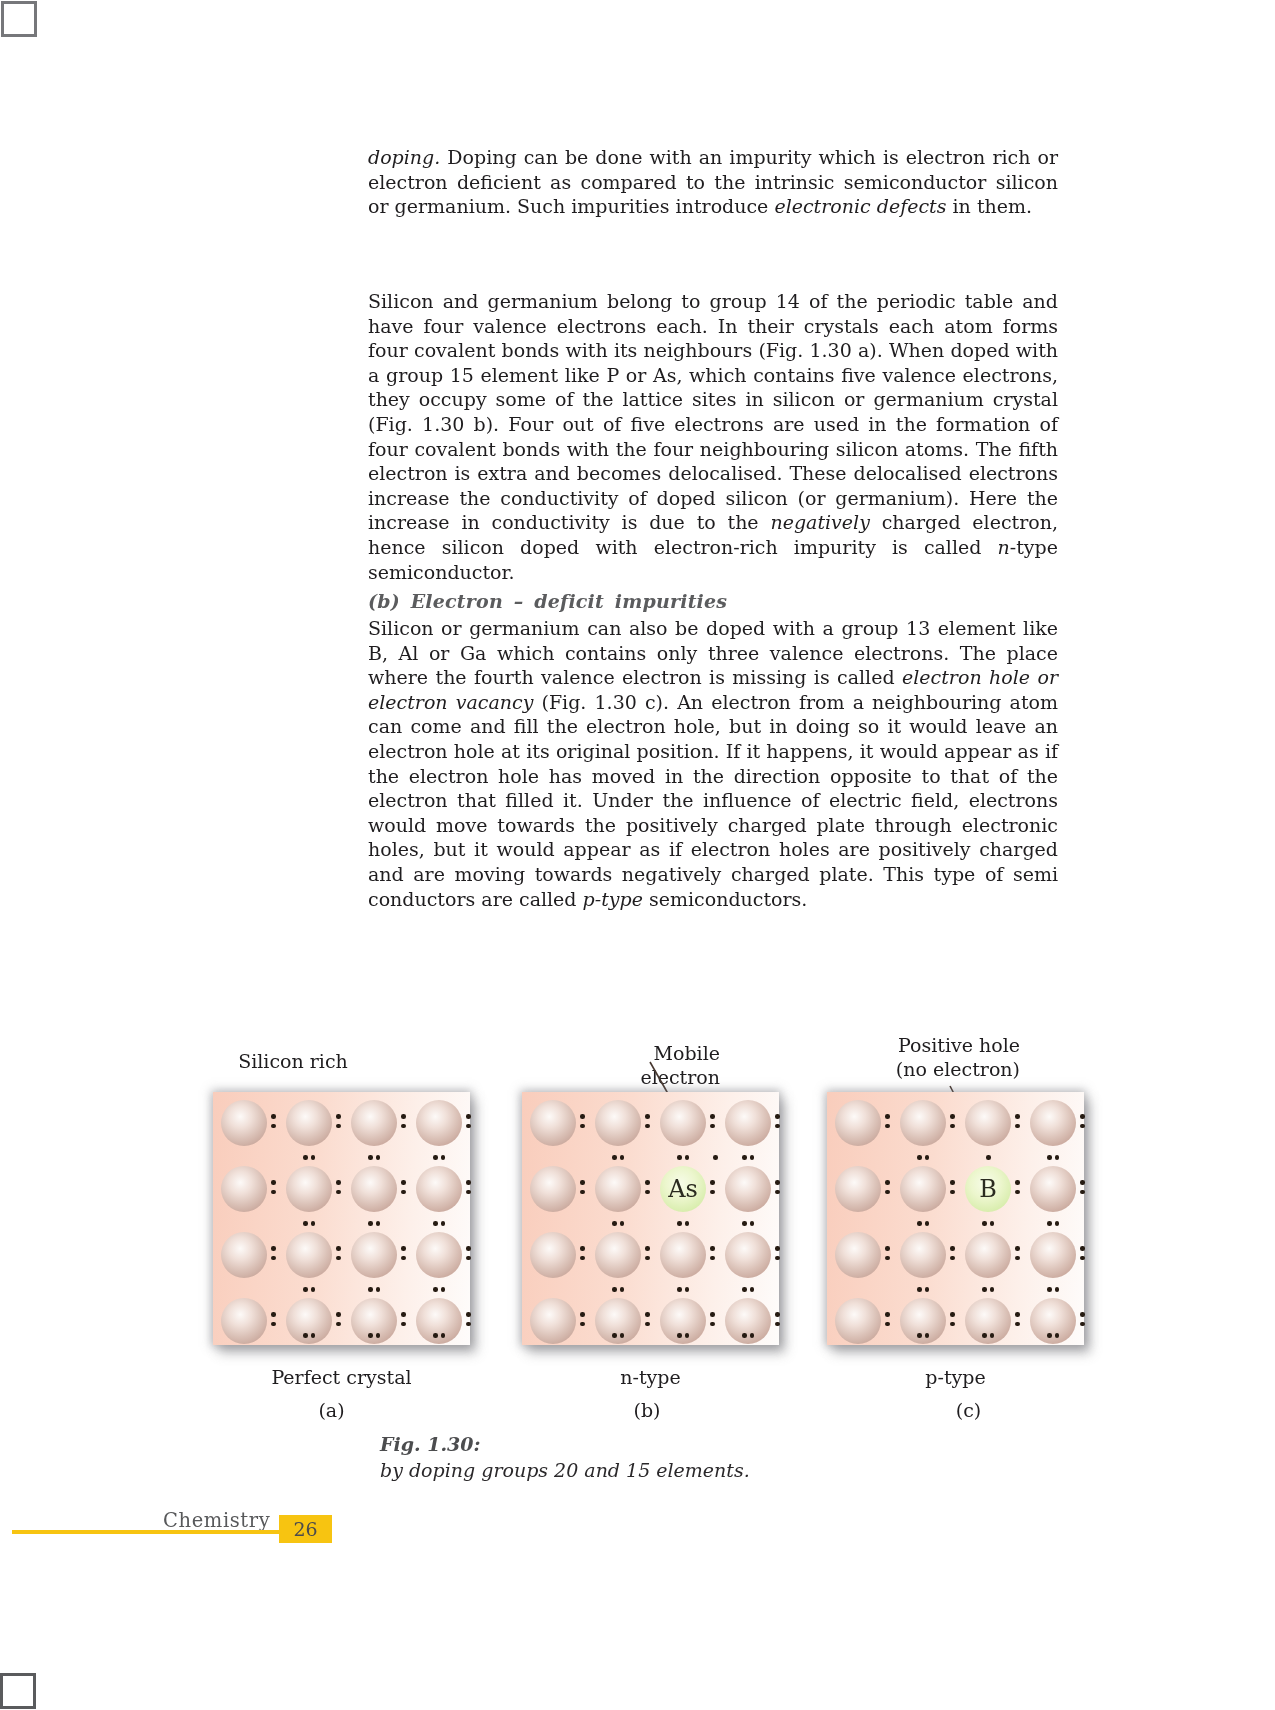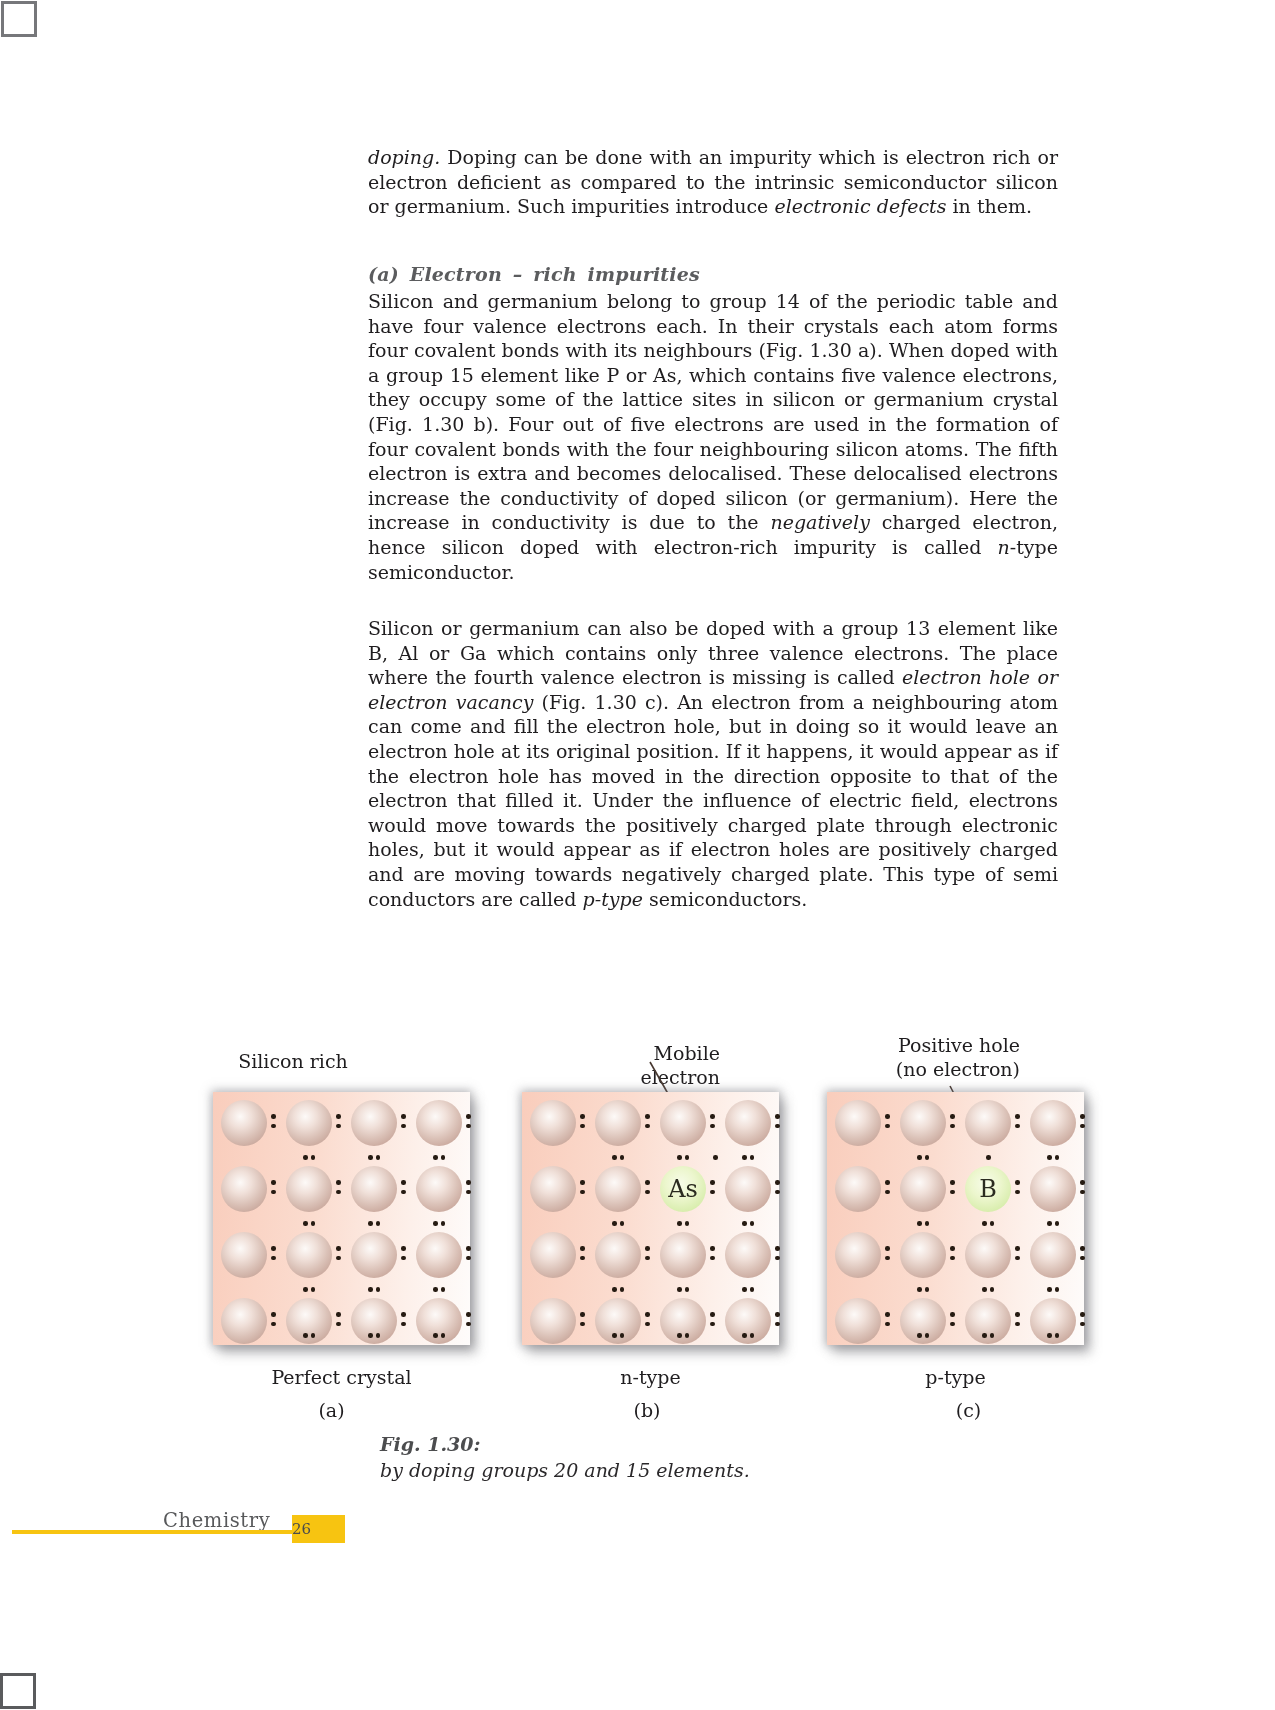--- a/index.html
+++ b/index.html
@@ -36,45 +36,45 @@
   .panel-index{position:absolute;top:1399px;font-size:19px;text-align:center;}
   .pointer-svg{position:absolute;left:0;top:1030px;}
 
   .caption{position:absolute;left:380px;top:1431px;display:flex;font-size:19px;line-height:26px;flex-direction:column;}
   .caption .pref{font-weight:bold;font-style:italic;color:#4c4d4f;margin-right:10px;white-space:nowrap;}
   .caption .ctext{font-style:italic;color:#2a282a;}
 
   
   .footer-title{position:absolute;left:163px;top:1509px;font-size:19.5px;color:#58595b;letter-spacing:.6px;}
   .footer-line{position:absolute;left:12px;top:1530px;width:320px;height:4px;background:#f7c411;}
-  .footer-badge{position:absolute;left:292px;top:1515px;width:53px;height:28px;background:#f7c411;
-                display:flex;align-items:center;justify-content:flex-start;
-                font-size:15px;color:#4a4b4d;}
+  .footer-badge{position:absolute;left:279px;top:1515px;width:53px;height:28px;background:#f7c411;
+                display:flex;align-items:center;justify-content:center;
+                font-size:19px;color:#4a4b4d;}
 </style>
 </head>
 <body>
 
 <div class="page">
 
   <div class="regsq top"></div>
   <div class="regsq bottom"></div>
 
   <div class="col" style="top:145px;">
     <p>
       <span class="it">doping.</span><span>  Doping can be done with an impurity which is electron rich or electron deficient as compared to the intrinsic semiconductor silicon or germanium.  Such impurities introduce </span><span class="it">electronic defects</span><span> in them.</span>
     </p>
   </div>
 
-  <div class="sec-head" style="top:263px;">(a)  Electron – rich impurities</div>
   <div class="col" style="top:289px;">
     <p>
       <span>Silicon and germanium belong to group 14 of the periodic table and have four valence electrons each.  In their crystals each atom forms four covalent bonds with its neighbours (Fig. 1.30 a).  When doped with a group 15 element like P or As, which contains five valence electrons, they occupy some of the lattice sites in silicon or germanium crystal (Fig. 1.30 b).  Four out of five electrons are used in the formation of four covalent bonds with the four neighbouring silicon atoms. The fifth electron is extra and becomes delocalised. These delocalised electrons increase the conductivity of doped silicon (or germanium).  Here the increase in conductivity is due to the </span><span class="it">negatively</span><span> charged electron, hence silicon doped with electron-rich impurity is called </span><span class="it">n</span><span>-type semiconductor.</span>
     </p>
   </div>
 
+  <div class="sec-head" style="top:590px;">(b)  Electron – deficit impurities</div>
   <div class="col" style="top:616px;">
     <p>
       <span>Silicon or germanium can also be doped with a group 13 element like B, Al or Ga which contains only three valence electrons.  The place where the fourth valence electron is missing is called </span><span class="it">electron hole</span><span class="it"> or </span><span class="it">electron vacancy</span><span> (Fig. 1.30 c).  An electron from a neighbouring atom can come and fill the electron hole, but in doing so it would leave an electron hole at its original position.  If it happens, it would appear as if the electron hole has moved in the direction opposite to that of the electron that filled it.  Under the influence of electric field, electrons would move towards the positively charged plate through electronic holes, but it would appear as if electron holes are positively charged and are moving towards negatively charged plate. This type of semi conductors are called </span><span class="it">p-type</span><span> semiconductors.</span>
     </p>
   </div>
 
   <div class="fig-annot" style="left:213px;top:1049px;width:160px;text-align:center;">Silicon rich</div>
   <div class="fig-annot" style="left:570px;top:1041px;width:150px;text-align:right;">Mobile electron</div>
   <div class="fig-annot" style="left:860px;top:1033px;width:160px;text-align:right;">
     <div>Positive hole</div>

